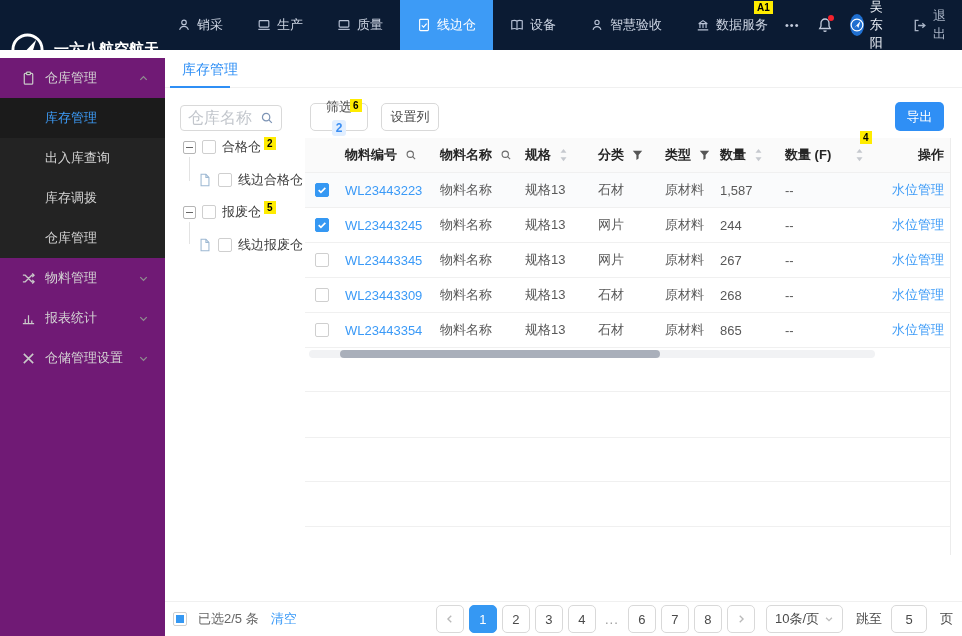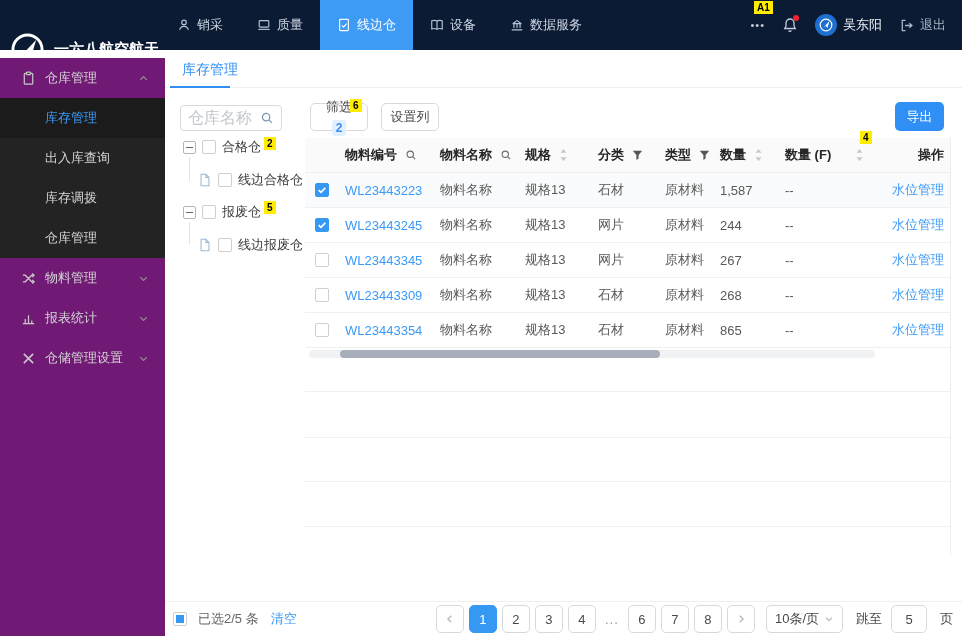--- a/index.html
+++ b/index.html
@@ -151,39 +151,57 @@
         </span>
       <span>销采</span>
     </div>
     <div class="nav-item">
       <span class="nic">
           <svg width="14" height="14" viewBox="0 0 16 16" fill="none" stroke="currentColor" stroke-width="1.3">
             <rect x="2.5" y="3" width="11" height="7.5" rx="1"></rect>
             <path d="M1.5 13h13"></path>
           </svg>
         </span>
+      <span>生产</span>
+    </div>
+    <div class="nav-item">
+      <span class="nic">
+          <svg width="14" height="14" viewBox="0 0 16 16" fill="none" stroke="currentColor" stroke-width="1.3">
+            <rect x="2.5" y="3" width="11" height="7.5" rx="1"></rect>
+            <path d="M1.5 13h13"></path>
+          </svg>
+        </span>
       <span>质量</span>
     </div>
     <div class="nav-item active">
       <span class="nic">
           <svg width="14" height="14" viewBox="0 0 16 16" fill="none" stroke="currentColor" stroke-width="1.3">
             <rect x="3" y="1.5" width="10" height="13" rx="1"></rect>
             <path d="M5.5 8.5l2 2 3.5-4"></path>
           </svg>
         </span>
       <span>线边仓</span>
     </div>
     <div class="nav-item">
       <span class="nic">
           <svg width="14" height="14" viewBox="0 0 16 16" fill="none" stroke="currentColor" stroke-width="1.3">
             <path d="M8 3.5C6.5 2.6 4 2.6 2 3.2v9.3c2-.6 4.5-.6 6 .5 1.5-1.1 4-1.1 6-.5V3.2c-2-.6-4.5-.6-6 .3z"></path>
             <path d="M8 3.5v9.5"></path>
           </svg>
         </span>
       <span>设备</span>
+    </div>
+    <div class="nav-item">
+      <span class="nic">
+          <svg width="14" height="14" viewBox="0 0 16 16" fill="none" stroke="currentColor" stroke-width="1.3">
+            <circle cx="8" cy="5" r="2.4"></circle>
+            <path d="M3.5 13.5c.7-2.6 2.4-3.7 4.5-3.7s3.8 1.1 4.5 3.7"></path>
+          </svg>
+        </span>
+      <span>智慧验收</span>
     </div>
     <div class="nav-item">
       <span class="nic">
           <svg width="14" height="14" viewBox="0 0 16 16" fill="none" stroke="currentColor" stroke-width="1.3">
             <path d="M2 13.5h12M3 6.5h10M4.5 6.5v5M8 6.5v5M11.5 6.5v5M3 6.5L8 3l5 3.5"></path>
           </svg>
         </span>
       <span>数据服务</span>
     </div>
   </div>

